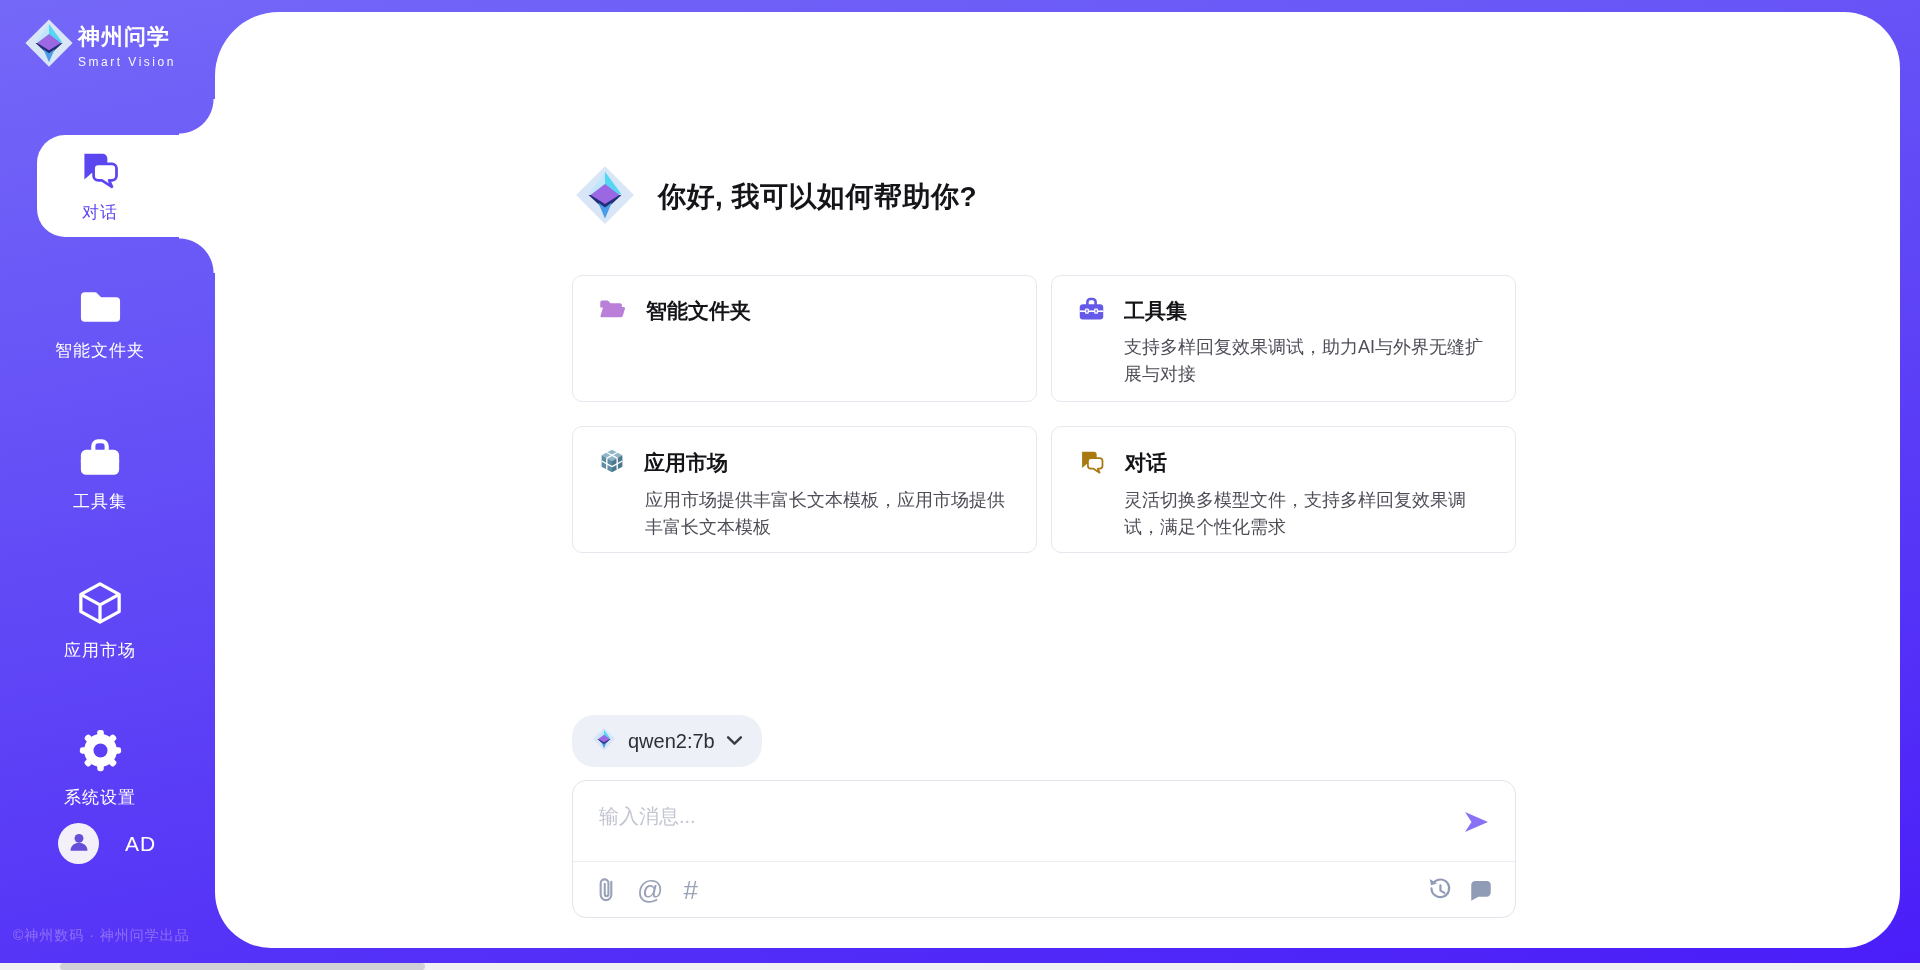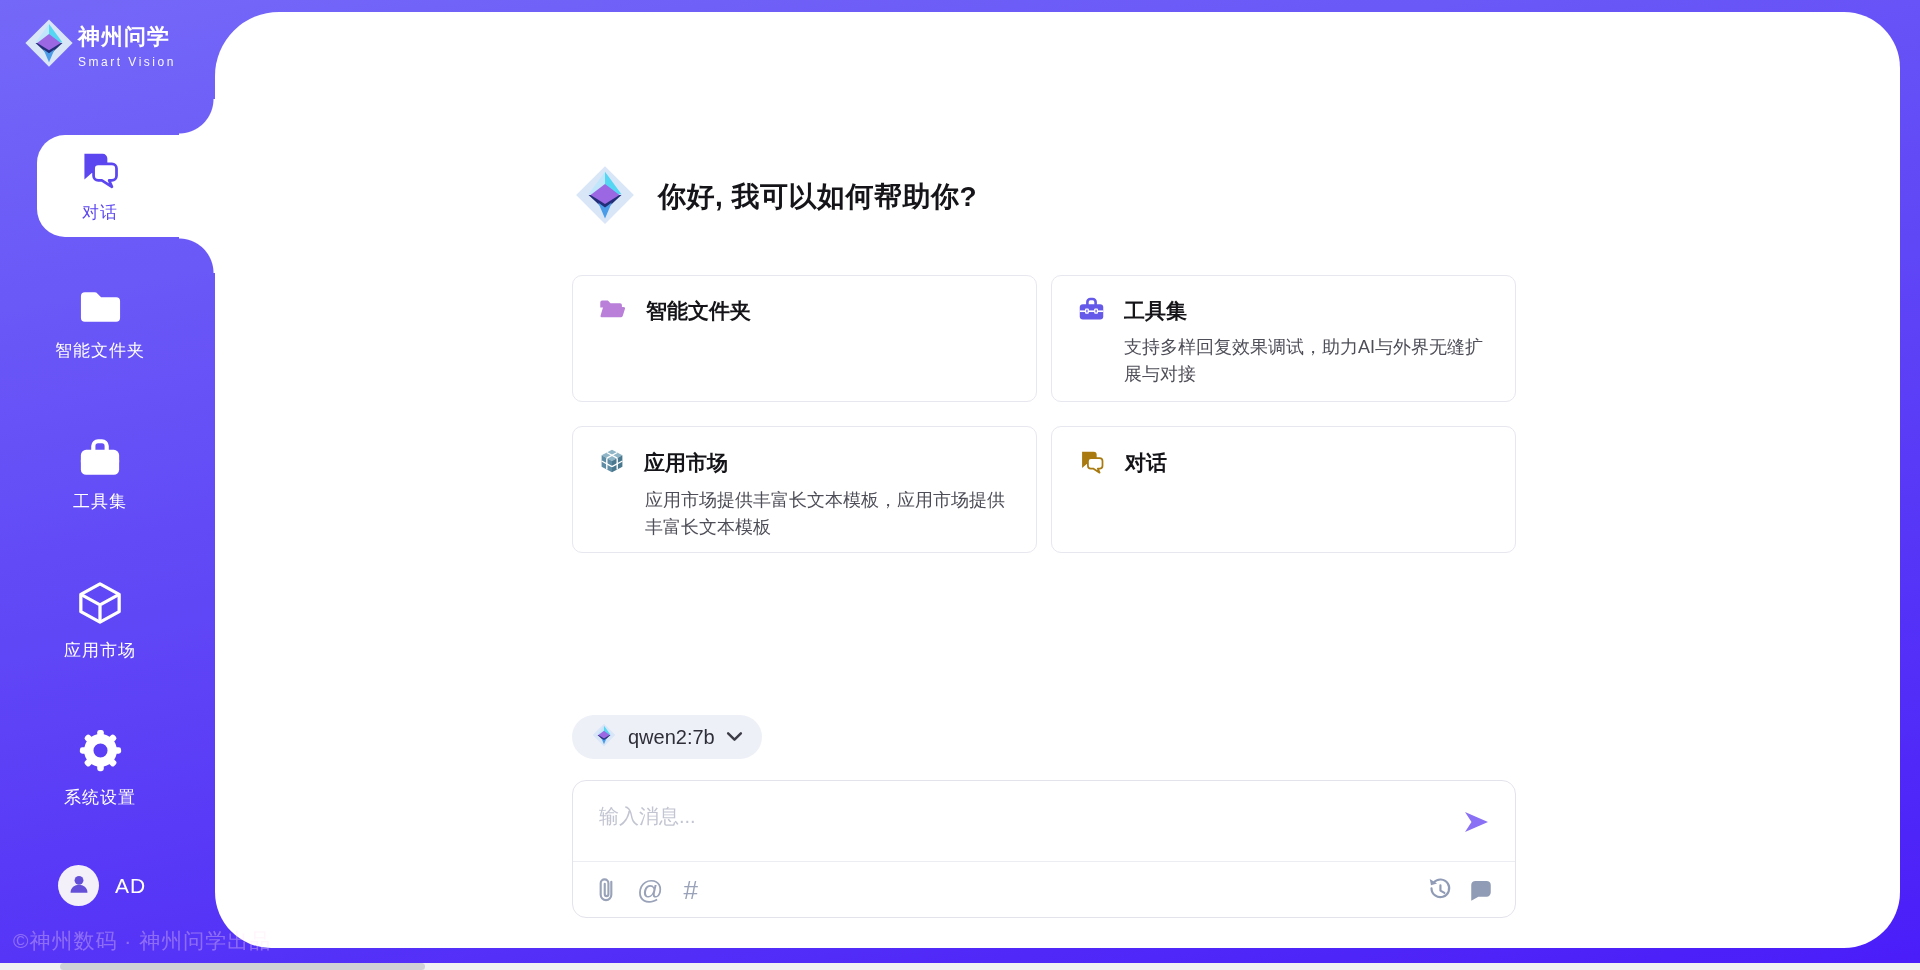--- a/index.html
+++ b/index.html
@@ -35,45 +35,45 @@
     position: absolute; left: 37px; top: 135px; width: 180px; height: 102px;
     background: #fff; border-radius: 28px 0 0 28px; z-index: 3;
     display: flex; flex-direction: column; align-items: center; justify-content: center;
     padding-right: 54px; color: #5b46f0; cursor: pointer;
   }
   .tab-active .nav-label { font-size: 17px; margin-top: 8px; letter-spacing: 1px; color: #5b46f0; }
   .fillet { position: absolute; left: 179px; width: 36px; height: 36px; z-index: 3; }
   .fillet-top { top: 99px; background: radial-gradient(circle 36px at 0 0, rgba(255,255,255,0) 34px, #fff 35px); }
   .fillet-bottom { top: 237px; background: radial-gradient(circle 36px at 0 100%, rgba(255,255,255,0) 34px, #fff 35px); }
 
-  .user-row { position: absolute; left: 58px; top: 865px; display: flex; align-items: center; gap: 16px; justify-content: space-between; }
+  .user-row { position: absolute; left: 58px; top: 823px; display: flex; align-items: center; gap: 26px; justify-content: space-between; }
   .avatar { width: 41px; height: 41px; border-radius: 50%; background: #f4f0fa; display: flex; align-items: center; justify-content: center; }
   .user-name { color: #fff; font-size: 21px; letter-spacing: 1px; }
-  .copyright { position: absolute; left: 13px; top: 927px; font-size: 21px; color: rgba(255,225,245,0.33); letter-spacing: 1px; white-space: nowrap; }
+  .copyright { position: absolute; left: 13px; top: 927px; font-size: 14px; color: rgba(255,225,245,0.33); letter-spacing: 1px; white-space: nowrap; }
 
   
   .hero { position: absolute; left: 0; top: 150px; display: flex; align-items: center; gap: 20px; }
   .hero-title { font-size: 28px; font-weight: 700; color: #151519; letter-spacing: .5px; }
 
   
   .cards {
     position: absolute; left: 0; top: 263px; width: 944px;
     display: grid; grid-template-columns: 465px 465px; column-gap: 14px; row-gap: 24px;
   }
   .card {
     width: 465px; height: 127px; background: #fff;
     border: 1px solid #e7e7ef; border-radius: 10px; padding: 21px 26px; cursor: pointer;
   }
   .card-head { display: flex; align-items: center; gap: 19px; }
   .card-title { font-size: 21px; font-weight: 700; color: #151519; }
   .card-desc { margin: 9px 0 0 46px; font-size: 18px; line-height: 1.5; color: #4e4e58; }
 
   
   .model-pill {
-    position: absolute; left: 0; top: 703px; height: 44px;
+    position: absolute; left: 0; top: 703px; height: 52px;
     display: inline-flex; align-items: center; gap: 11px; padding: 0 19px;
     background: #eef0f8; border-radius: 22px; cursor: pointer;
   }
   .model-name { font-size: 20px; color: #2e2e38; font-weight: 500; }
 
   
   .composer {
     position: absolute; left: 0; top: 768px; width: 944px; height: 138px;
     border: 1px solid #e3e3ec; border-radius: 14px; background: #fff;
   }
@@ -276,20 +276,21 @@
 
       <div class="card">
         <div class="card-head">
           <span>
             <svg width="28" height="26" viewBox="0 0 48 44" style="color:#a87a10">
                 <use href="#chat-bubbles"></use>
               </svg>
           </span>
           <span class="card-title">对话</span>
         </div>
+        <div class="card-desc">灵活切换多模型文件，支持多样回复效果调试，满足个性化需求</div>
       </div>
 
     </div>
 
     <div class="model-pill">
       <span>
         <svg width="26" height="26" viewBox="0 0 48 48">
             <use href="#gem"></use>
           </svg>
       </span>

